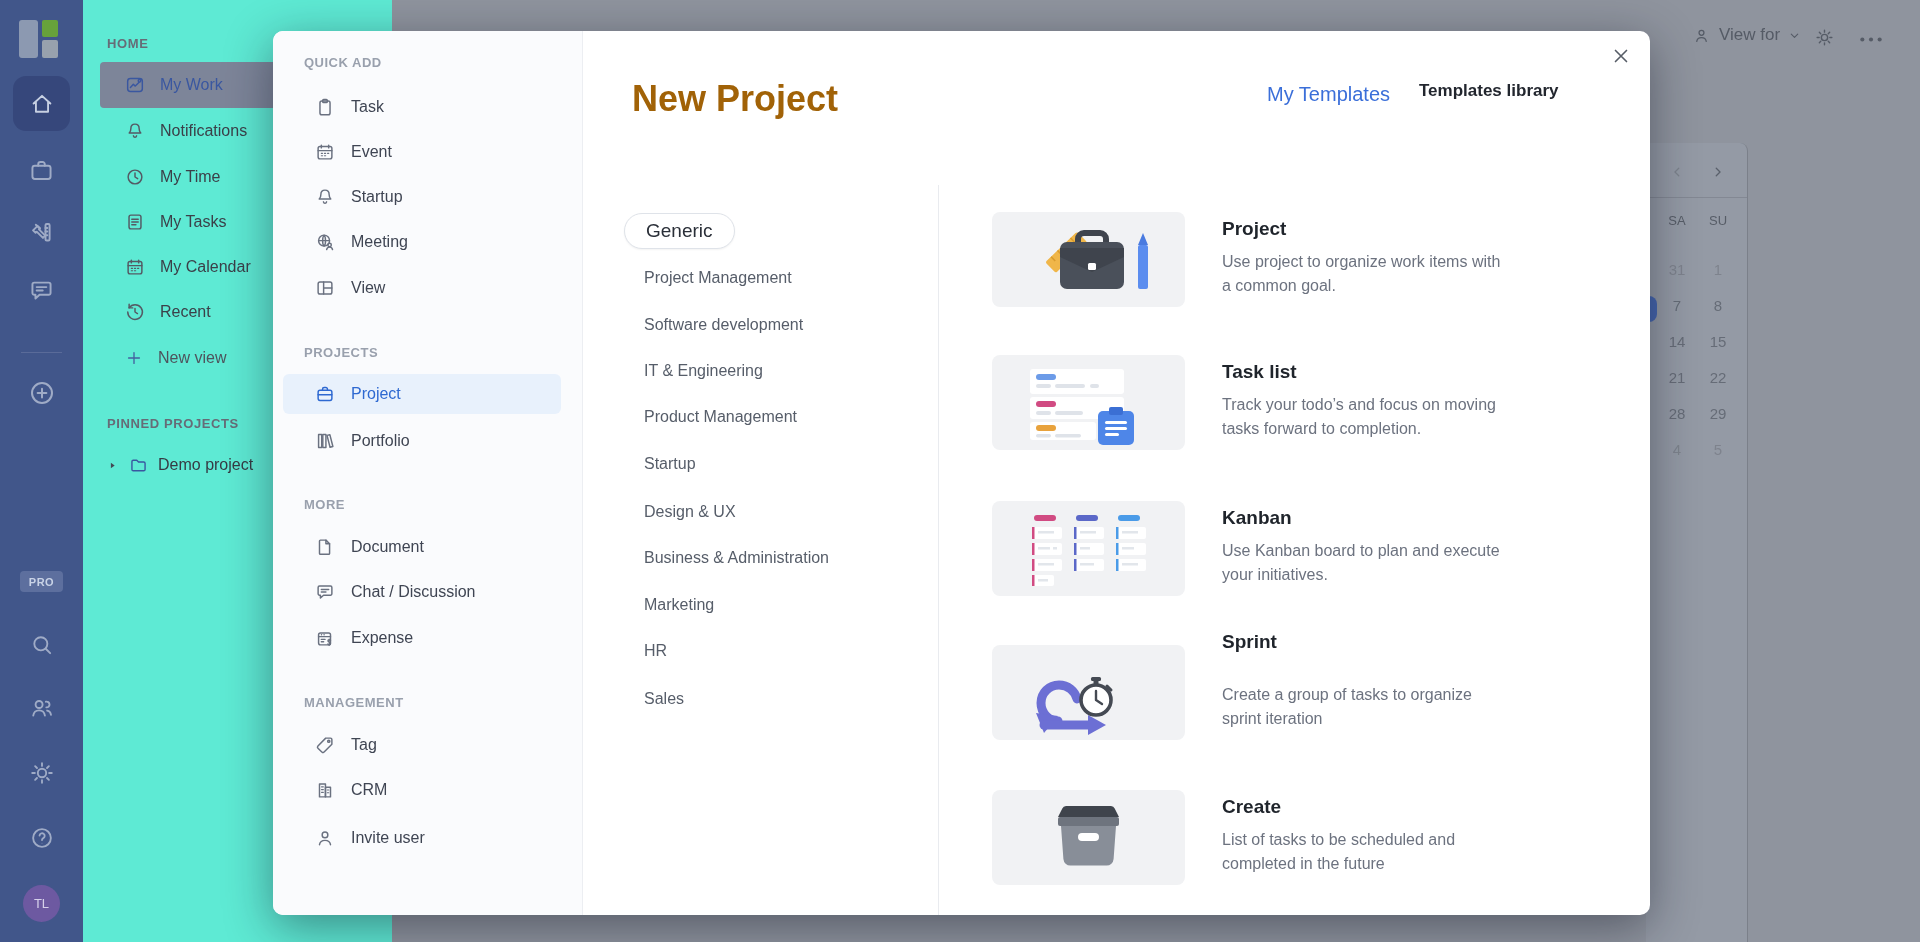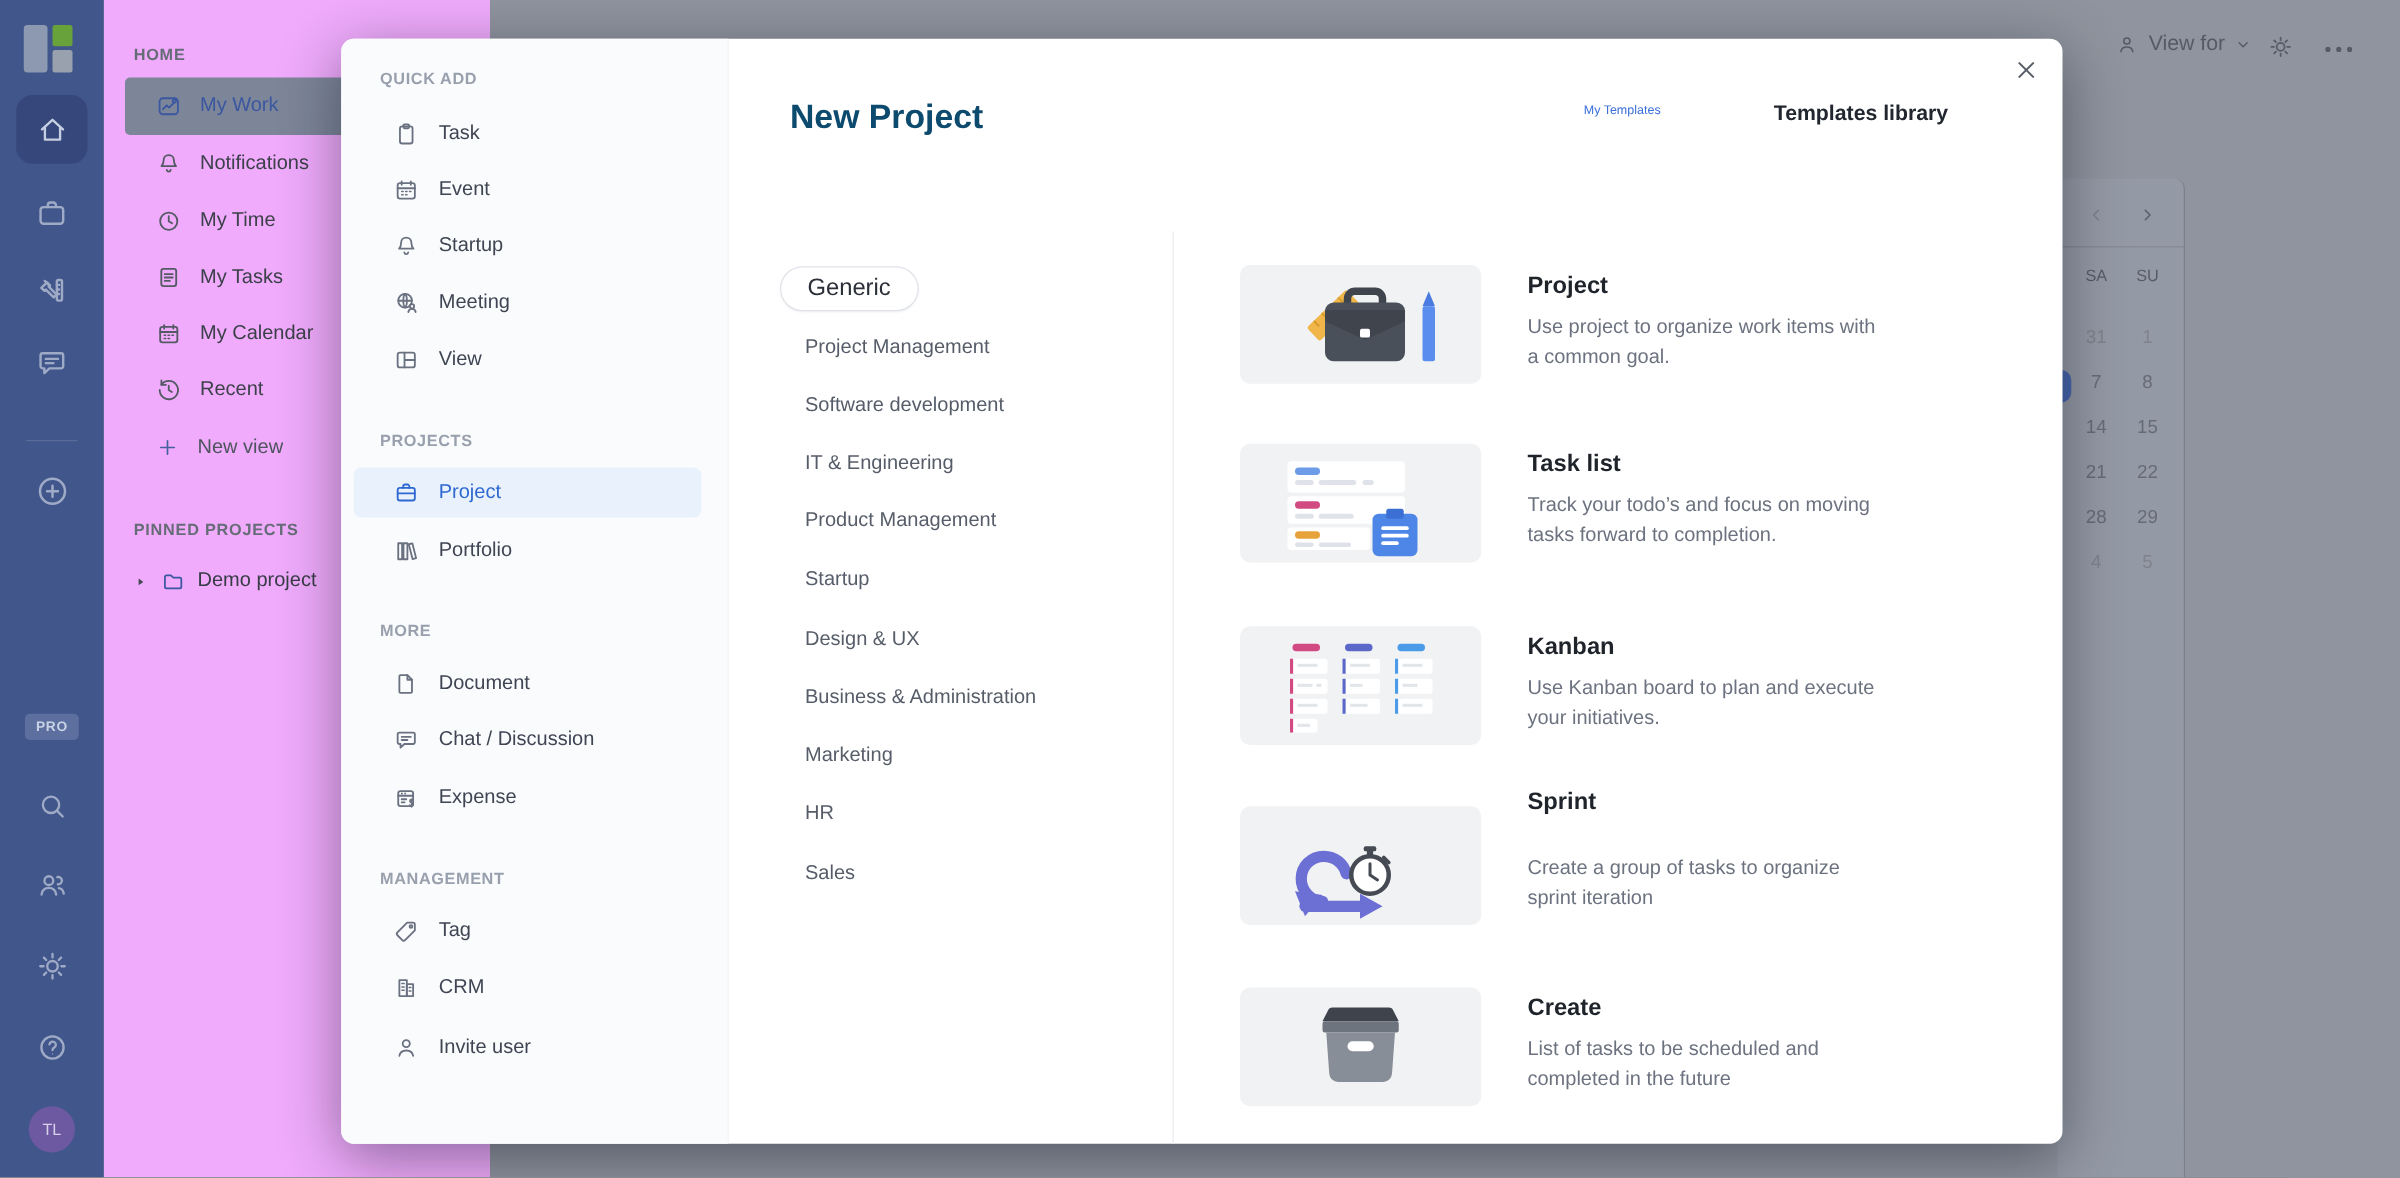--- a/index.html
+++ b/index.html
@@ -17,21 +17,21 @@
   .logo-c{position:absolute;left:23px;top:20px;width:16px;height:18px;background:#98A1AD;border-radius:2px;}
   .home-tile{position:absolute;left:13px;top:76px;width:57px;height:55px;background:#36477B;border-radius:13px;
     display:flex;align-items:center;justify-content:center;color:#C7D0E2;}
   .rail-div{position:absolute;left:21px;top:352px;width:41px;height:1px;background:#5A6B99;}
   .pro{position:absolute;left:20px;top:571px;width:43px;height:21px;background:#5D6F9E;border-radius:4px;
     color:#C9D3E6;font-size:11px;font-weight:bold;letter-spacing:.5px;display:flex;align-items:center;justify-content:center;}
   .avatar{position:absolute;left:23px;top:885px;width:37px;height:37px;border-radius:50%;background:#6D59A1;
     color:#D6D0EA;font-size:13px;display:flex;align-items:center;justify-content:center;}
 
   
-  .sidebar{position:absolute;left:83px;top:0;width:309px;height:100%;background:#f0abfc;z-index:2;text-align:right;}
+  .sidebar{position:absolute;left:83px;top:0;width:309px;height:100%;background:#5eead4;z-index:2;text-align:right;}
   .side-header{position:absolute;left:24px;font-size:13px;font-weight:bold;color:#666C77;letter-spacing:.6px;}
   .srow{position:absolute;left:17px;width:292px;height:46px;display:flex;align-items:center;gap:14px;
     padding-left:24px;box-sizing:border-box;font-size:16px;color:#3B4049;}
   .srow svg{color:#545A64;}
   .srow.active{background:#7D8599;border-radius:4px;color:#3A57A0;}
   .srow.active svg{color:#3A57A0;}
   .srow.newview{color:#4E545D;}
   .srow.newview svg{color:#44609F;}
   .demo{position:absolute;left:17px;top:442px;width:292px;height:46px;display:flex;align-items:center;gap:9px;
     padding-left:6px;box-sizing:border-box;font-size:16px;color:#363B44;}
@@ -55,22 +55,22 @@
   .modal{position:absolute;left:273px;top:31px;width:1377px;height:884px;background:#fff;border-radius:10px;
     box-shadow:0 12px 48px rgba(15,20,35,.45);z-index:10;}
   .mleft{position:absolute;left:0;top:0;bottom:0;width:309px;background:#FAFBFD;border-right:1px solid #ECEEF2;
     border-radius:10px 0 0 10px;}
   .mheader{position:absolute;left:31px;font-size:13px;font-weight:bold;color:#99A0AD;letter-spacing:.5px;}
   .mrow{position:absolute;left:10px;width:278px;height:40px;display:flex;align-items:center;gap:15px;
     padding-left:31px;box-sizing:border-box;font-size:16px;color:#3F4553;border-radius:6px;}
   .mrow svg{color:#6A7180;}
   .mrow.active{background:#E8F1FC;color:#2E69D1;}
   .mrow.active svg{color:#2E69D1;}
-  .mtitle{position:absolute;left:359px;top:47px;font-size:27px;font-weight:600;color:#0c4a6e;}
-  .tab-mt{position:absolute;left:994px;top:52px;font-size:10px;color:#3B6FD9;}
+  .mtitle{position:absolute;left:359px;top:47px;font-size:36px;font-weight:600;color:#a16207;}
+  .tab-mt{position:absolute;left:994px;top:52px;font-size:20px;color:#3B6FD9;}
   .tab-tl{position:absolute;left:1146px;top:50px;font-size:17px;font-weight:bold;color:#22262E;}
   .close{position:absolute;right:15px;top:11px;width:28px;height:28px;color:#575D67;
     display:flex;align-items:center;justify-content:center;}
   .pill{position:absolute;left:351px;top:182px;height:36px;padding:0 21px;border:1px solid #DFE3E9;border-radius:18px;
     background:#fff;display:flex;align-items:center;font-size:19px;font-weight:normal;color:#2A2F38;
     box-shadow:0 1px 2px rgba(0,0,0,.05);box-sizing:border-box;}
   .cat{position:absolute;left:371px;font-size:16px;color:#565D69;line-height:22px;}
   .vdiv{position:absolute;left:665px;top:154px;bottom:0;width:1px;background:#E9EBEF;}
   .thumb{position:absolute;left:719px;width:193px;height:95px;background:#F1F2F4;border-radius:8px;overflow:hidden;}
   .tname{position:absolute;left:949px;font-size:19px;font-weight:bold;color:#1F242B;}

